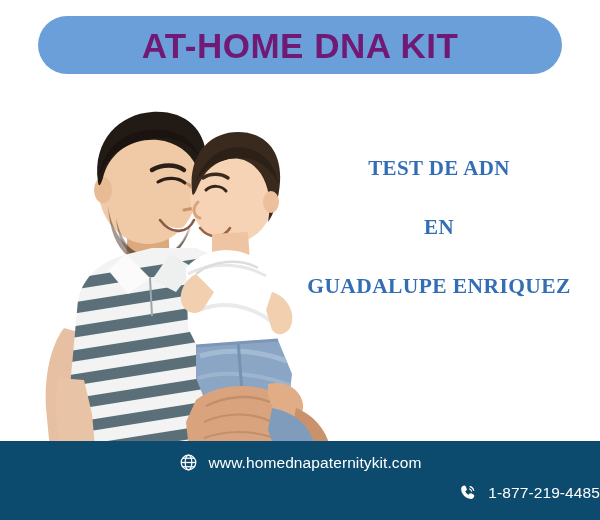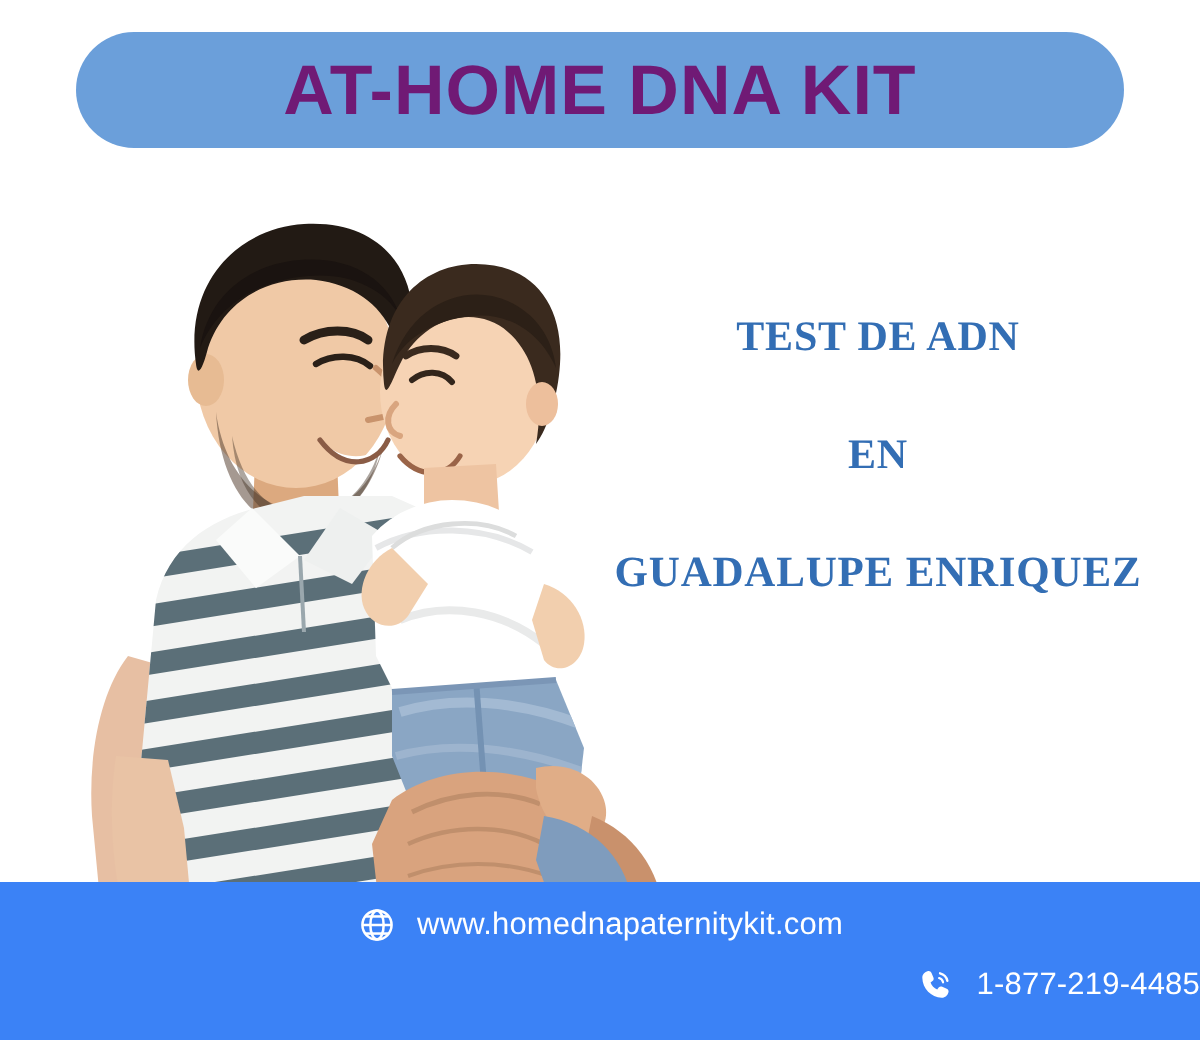--- a/index.html
+++ b/index.html
@@ -79,21 +79,21 @@
   .headline-line.l2 { margin-bottom: 38px; }
   .headline-line.l3 { font-size: 21.5px; }
 
   
   .footer-band {
     position: absolute;
     left: 0;
     top: 441px;
     width: 600px;
     height: 79px;
-    background: #3b82f6;
+    background: #0c4a6e;
   }
   .footer-row {
     position: absolute;
     display: flex;
     align-items: center;
     white-space: nowrap;
   }
   .footer-row-top {
     left: 0;
     top: 12px;

